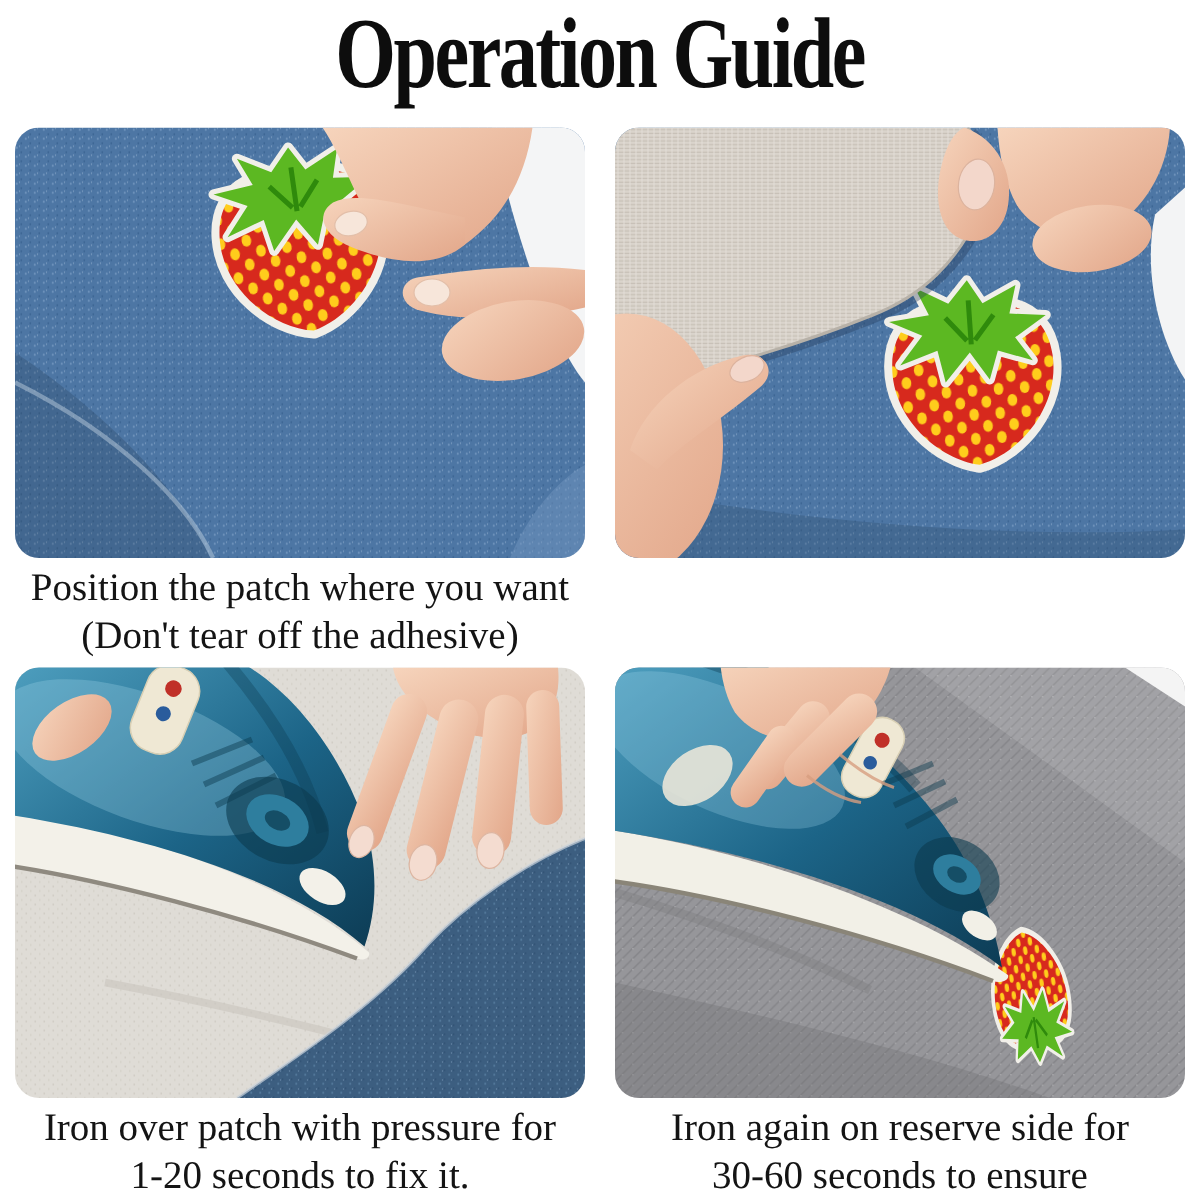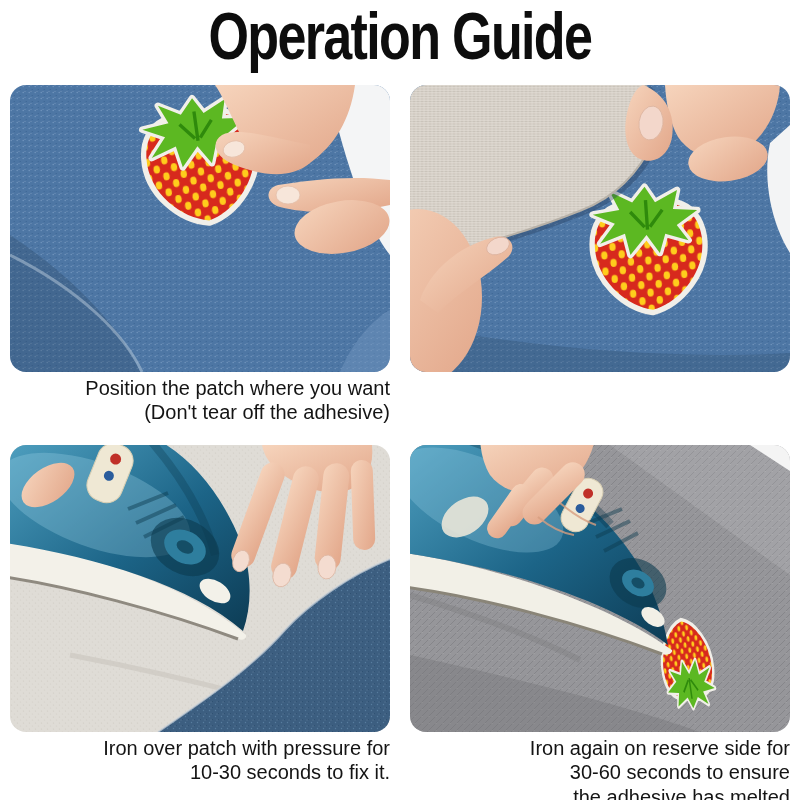--- a/index.html
+++ b/index.html
@@ -1,32 +1,32 @@
 <!DOCTYPE html>
 <html><head>
 <meta charset="utf-8">
 <style>
   html,body{margin:0;padding:0;background:#ffffff;}
   #page{position:relative;width:800px;height:800px;background:#ffffff;overflow:hidden;
-        font-family:Liberation Sans, sans-serif;}
+        font-family:Liberation Serif, serif;}
   
   #title-block{position:absolute;left:0;top:0;width:800px;text-align:center;}
   .title-text{display:inline-block;font-weight:bold;font-size:62px;line-height:0.95;
       letter-spacing:-2px;color:#0d0d0d;transform:scale(0.84,1.08);transform-origin:50% 100%;
       white-space:nowrap;padding-top:10px;}
   #title-reflection-wrap{height:24px;overflow:hidden;margin-top:-2px;}
   
   .cell{position:absolute;width:380px;}
   #cell-1{left:10px;top:85px;}
   #cell-2{left:410px;top:85px;}
   #cell-3{left:10px;top:445px;}
   #cell-4{left:410px;top:445px;}
   svg.photo{display:block;width:380px;height:287px;border-radius:16px;background:#fff;}
-  .caption{margin-top:4px;width:380px;text-align:right;white-space:pre-line;
-      font-size:20px;line-height:1.22;color:#141414;}
+  .caption{margin-top:4px;width:380px;text-align:center;white-space:pre-line;
+      font-size:26px;line-height:1.22;color:#141414;}
 </style>
 </head>
 <body>
 
 <svg width="0" height="0" style="position:absolute" aria-hidden="true">
   <defs>
     <linearGradient id="skinG" x1="0" y1="0" x2="1" y2="1">
       <stop offset="0" stop-color="#f6d4bc"></stop>
         <stop offset="1" stop-color="#e2a689"></stop>
     </linearGradient>
@@ -160,21 +160,21 @@
         <rect x="-12" y="-55" width="24" height="110" rx="12" transform="translate(248,70) rotate(20)" fill="url(#skinG)"></rect>
         <rect x="-13" y="-58" width="26" height="116" rx="13" transform="translate(285,78) rotate(14)" fill="url(#skinG)"></rect>
         <rect x="-13" y="-54" width="26" height="108" rx="13" transform="translate(322,72) rotate(6)" fill="url(#skinG)"></rect>
         <rect x="-11" y="-45" width="22" height="90" rx="11" transform="translate(353,60) rotate(-2)" fill="url(#skinG)"></rect>
         <ellipse cx="231" cy="116" rx="8" ry="11" transform="rotate(20,231,116)" fill="#f4dcd0" stroke="#ddb6a2" stroke-width="0.8"></ellipse>
         <ellipse cx="272" cy="130" rx="9" ry="12" transform="rotate(14,272,130)" fill="#f4dcd0" stroke="#ddb6a2" stroke-width="0.8"></ellipse>
         <ellipse cx="317" cy="122" rx="9" ry="12" transform="rotate(6,317,122)" fill="#f4dcd0" stroke="#ddb6a2" stroke-width="0.8"></ellipse>
       </g>
     </svg>
     <div class="caption">Iron over patch with pressure for
-10-30 seconds to fix it.</div>
+1-20 seconds to fix it.</div>
   </div>
 
   <div class="cell" id="cell-4">
     <svg class="photo" viewBox="0 0 380 287" role="img" aria-label="Iron pressing the reverse gray side of the fabric beside the strawberry patch">
       <rect width="380" height="287" fill="#ffffff"></rect>
       <rect width="380" height="287" fill="url(#grayP)"></rect>
       <path d="M200,0 L380,0 L380,130 Z" fill="#ffffff" opacity="0.12"></path>
       <path d="M0,210 C90,230 200,255 290,287 L0,287 Z" fill="#6f6f73" opacity="0.35"></path>
       <path d="M0,150 C60,168 120,190 170,215" stroke="#7c7c80" stroke-width="6" opacity="0.4" fill="none"></path>
       <path d="M340,0 L380,0 L380,26 Z" fill="#f4f4f4"></path>

